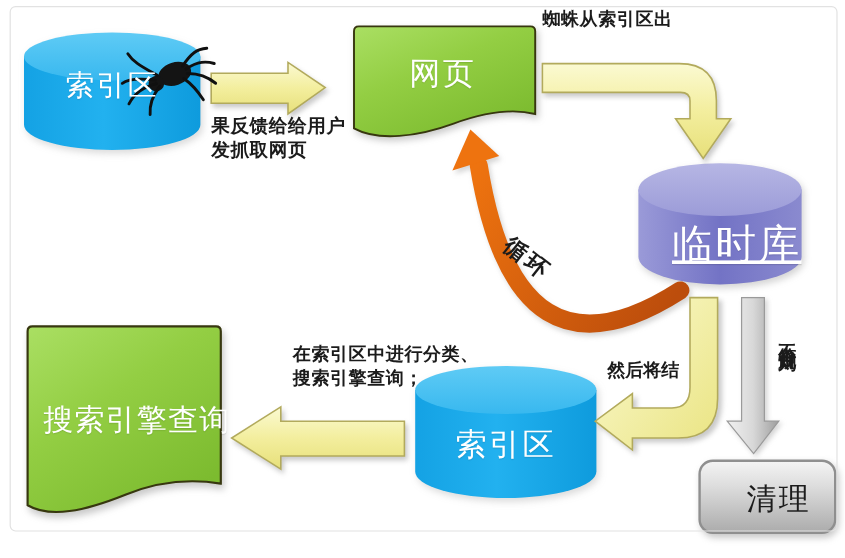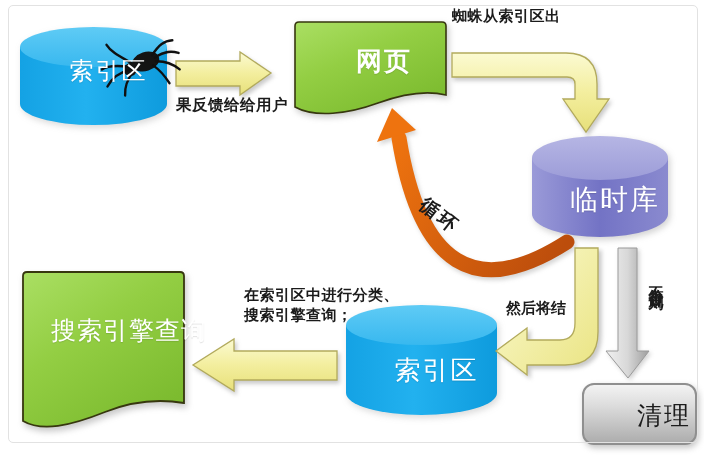--- a/index.html
+++ b/index.html
@@ -9,27 +9,27 @@
   }
   .frame{
     position:absolute;left:8px;top:5px;width:688px;height:436px;
     border:1px solid #e2e2e2;border-radius:5px;pointer-events:none;
   }
   svg{position:absolute;left:0;top:0;}
   .t{position:absolute;color:#1b1b1b;font-weight:600;}
   .note{font-size:15px;line-height:19.5px;letter-spacing:.5px;}
   .node-label{
     position:absolute;color:#ffffff;text-align:center;font-weight:400;
-    letter-spacing:2px;text-shadow:0 1px 1px rgba(0,0,0,.12);padding-left:15px;
+    letter-spacing:2px;text-shadow:0 1px 1px rgba(0,0,0,.12);
   }
   .lbl-index-top{left:20px;top:55px;width:147px;font-size:24px;}
-  .lbl-webpage{left:293px;top:44px;width:152px;font-size:26px;font-weight:bold;}
-  .lbl-temp{left:532px;top:181px;width:136px;font-size:28px;}
+  .lbl-webpage{left:293px;top:44px;width:152px;font-size:26px;}
+  .lbl-temp{left:532px;top:181px;width:164px;font-size:34px;text-decoration:underline;}
   .lbl-index-bottom{left:346px;top:353px;width:151px;font-size:26px;}
-  .lbl-query{left:23px;top:314px;width:182px;font-size:25px;letter-spacing:1px;}
+  .lbl-query{left:23px;top:333px;width:182px;font-size:25px;letter-spacing:1px;}
   .lbl-clean{left:583px;top:399px;width:132px;font-size:25px;color:#1c1c1c;text-shadow:none;font-weight:500;}
   .note-store{left:452px;top:7px;}
   .note-spider{left:176px;top:96px;font-size:15.5px;}
   .note-index{left:197px;top:286px;margin-left:47px;}
   .lbl-match{left:506px;top:299px;font-size:15px;}
   .lbl-nomatch{
     left:646px;top:275px;font-size:15px;
     writing-mode:vertical-rl;letter-spacing:2px;height:88px;
   }
   .lbl-loop{
@@ -148,20 +148,21 @@
   <div class="node-label lbl-index-bottom">索引区</div>
   <div class="node-label lbl-query">搜索引擎查询</div>
   <div class="node-label lbl-clean">清理</div>
 
   <div class="t note note-store">
     <div>蜘蛛从索引区出</div>
   </div>
 
   <div class="t note note-spider">
     <div>果反馈给给用户</div>
+    <div>发抓取网页</div>
   </div>
 
   <div class="t note note-index">
     <div>在索引区中进行分类、</div>
     <div>搜索引擎查询；</div>
   </div>
 
   <div class="t lbl-match">然后将结</div>
   <div class="t lbl-nomatch">不符合规则</div>
   <div class="t lbl-loop">循环</div>

